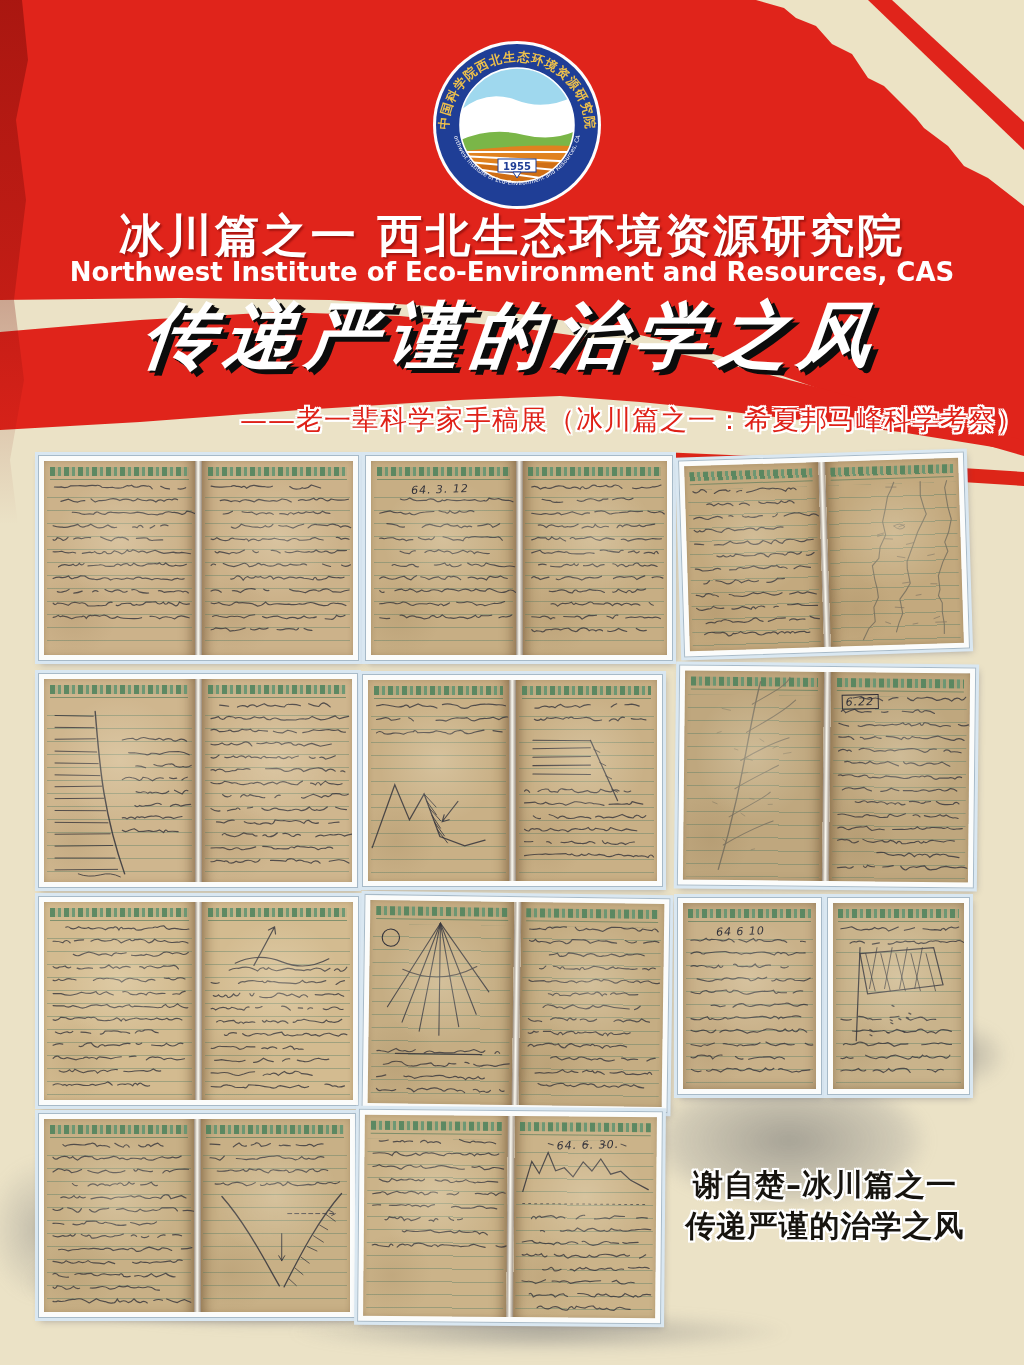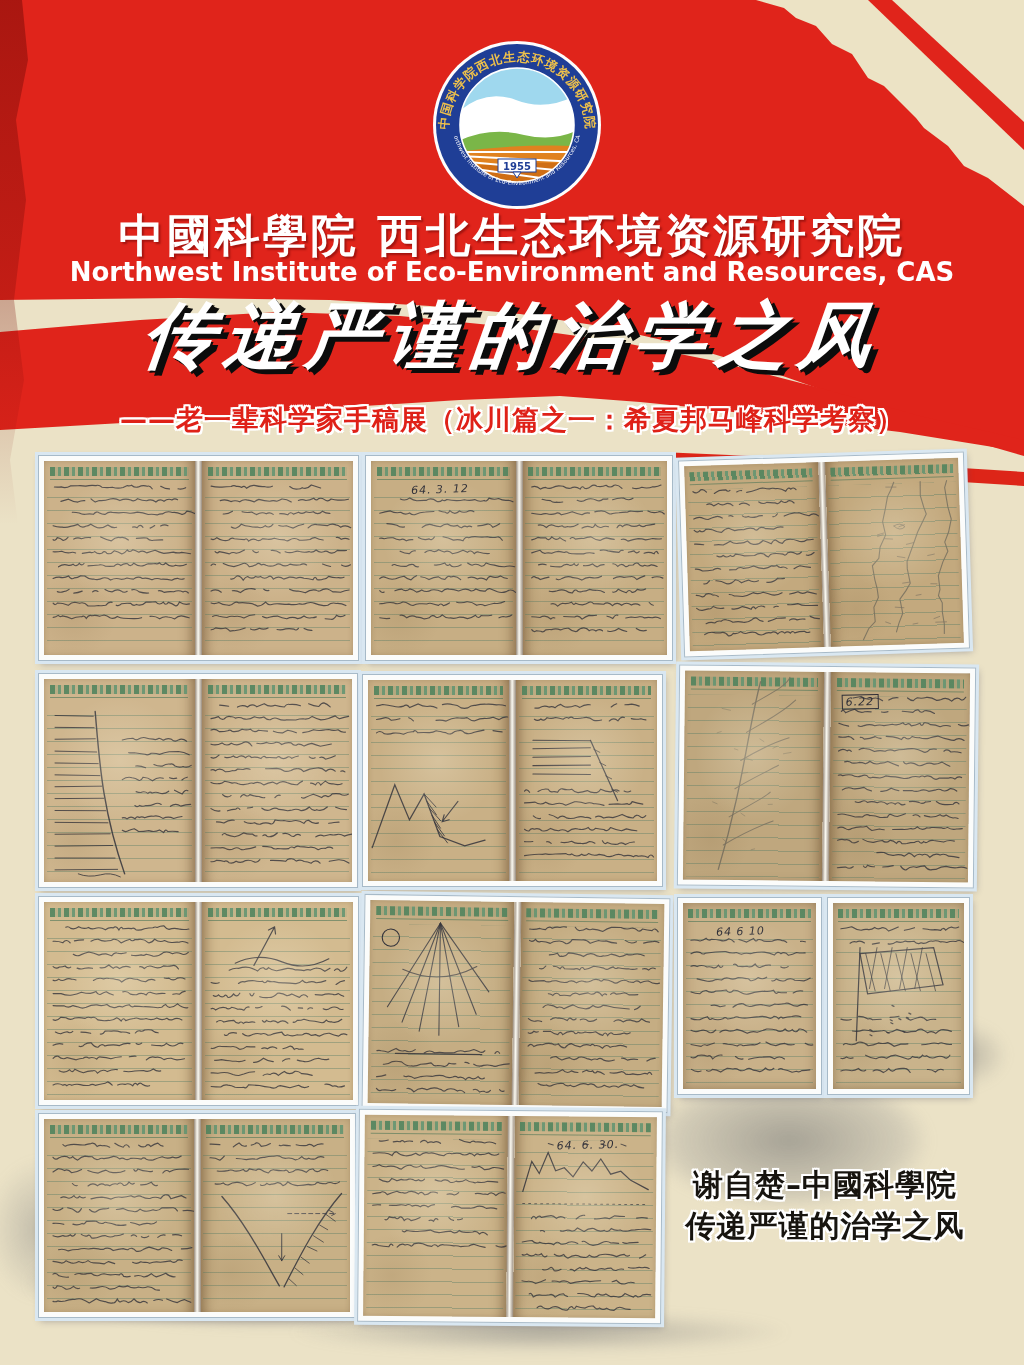--- a/index.html
+++ b/index.html
@@ -23,22 +23,22 @@
   .logo-wrap{position:absolute;left:432px;top:40px;width:170px;height:170px;}
   .title-zh{position:absolute;left:0;top:206px;width:1024px;text-align:center;color:#fff;
     font-family:"DejaVu Serif","Liberation Serif",serif;font-weight:bold;font-size:45px;letter-spacing:3px;
     text-shadow:2px 2px 2px rgba(90,0,0,.45);white-space:nowrap;}
   .title-en{position:absolute;left:0;top:257px;width:1024px;text-align:center;color:#fff;
     font-weight:bold;font-size:26px;letter-spacing:0px;white-space:nowrap;}
   .slogan{position:absolute;left:0;top:288px;width:1024px;text-align:center;color:#fff;
     font-family:"DejaVu Serif","Liberation Serif",serif;font-weight:bold;font-style:italic;font-size:72px;
     letter-spacing:10px;transform:skewX(-6deg);white-space:nowrap;
     text-shadow:7px 5px 0 #0c0c0c,2px 2px 0 #0c0c0c;}
-  .subtitle{position:absolute;left:0;top:402px;width:1024px;text-align:center;color:#df2118;
-    font-weight:bold;font-size:27px;letter-spacing:1px;white-space:nowrap;
+  .subtitle{position:absolute;left:0;top:402px;width:1024px;text-align:right;color:#df2118;
+    font-weight:normal;font-size:27px;letter-spacing:1px;white-space:nowrap;
     text-shadow:-2px -2px 0 #fff,2px -2px 0 #fff,-2px 2px 0 #fff,2px 2px 0 #fff,0 -2px 0 #fff,0 2px 0 #fff,-2px 0 0 #fff,2px 0 0 #fff;}
   
   .wm{position:absolute;filter:blur(6px);pointer-events:none;}
   .wm1{left:30px;top:1225px;width:600px;height:125px;background:radial-gradient(ellipse 55% 50% at 40% 45%,rgba(105,105,105,.6),rgba(130,130,130,.3) 60%,transparent 75%);}
   .wm2{left:180px;top:1105px;width:200px;height:130px;background:radial-gradient(ellipse 50% 45% at 50% 50%,rgba(120,120,120,.45),transparent 72%);}
   .wm3{left:600px;top:1060px;width:420px;height:230px;background:radial-gradient(ellipse 45% 40% at 45% 35%,rgba(110,110,110,.55),rgba(140,140,140,.25) 60%,transparent 75%);}
   .wm4{left:880px;top:1000px;width:150px;height:110px;background:radial-gradient(ellipse 50% 45% at 50% 50%,rgba(115,115,115,.5),transparent 70%);}
   .wm5{left:260px;top:1312px;width:560px;height:50px;background:radial-gradient(ellipse 60% 55% at 50% 40%,rgba(120,120,120,.55),transparent 75%);}
   .wm6{left:-20px;top:1130px;width:140px;height:200px;background:radial-gradient(ellipse 55% 50% at 45% 50%,rgba(125,125,125,.4),transparent 72%);}
   
@@ -113,21 +113,21 @@
         <textPath href="#arcBot" startOffset="50%" text-anchor="middle">Northwest Institute of Eco-Environment and Resources, CAS</textPath>
       </text>
       <g>
         <rect x="66" y="119" width="38" height="13" fill="#ffffff" stroke="#1f3e96" stroke-width="1"></rect>
         <path d="M 81,132 L 85,138 L 89,132 Z" fill="#ffffff" stroke="#1f3e96" stroke-width="1"></path>
         <text x="85" y="129.5" text-anchor="middle" font-size="10" font-weight="bold" fill="#1f3e96">1955</text>
       </g>
     </svg>
   </div>
 
-  <div class="title-zh">中國科學院 西北生态环境资源研究院</div>
+  <div class="title-zh">冰川篇之一 西北生态环境资源研究院</div>
   <div class="title-en">Northwest Institute of Eco-Environment and Resources, CAS</div>
   <div class="slogan">传递严谨的治学之风</div>
   <div class="subtitle">——老一辈科学家手稿展（冰川篇之一：希夏邦马峰科学考察）</div>
 
   <div class="grid">
       <div class="photo" title="spread of handwritten field notes" style="left: 38px; top: 455px; width: 321px; height: 206px;">
         <div class="page pleft" style="background-color: rgb(204, 178, 138);">
           <div class="gband"></div>
           <div class="gline"></div>
           <div class="rules"></div>
@@ -654,16 +654,16 @@
               <path d="M86.298,27.134999999999998 l5,1.4545297871809453" fill="none" stroke="#33333b" stroke-width="1" stroke-linecap="round" opacity="0.8"></path>
               <path d="M106.36200000000001,27.134999999999998 l5,1.8609468541108072" fill="none" stroke="#33333b" stroke-width="1" stroke-linecap="round" opacity="0.8"></path>
             </g>
           </svg>
           <div class="note-date" style="left: 30%; top: 22px;">64. 6. 30.</div>
         </div>
       </div>
     </div>
 
   <div class="caption">
-    <div>谢自楚–中國科學院</div>
+    <div>谢自楚–冰川篇之一</div>
     <div>传递严谨的治学之风</div>
   </div>
 </div>
 
 </body></html>

